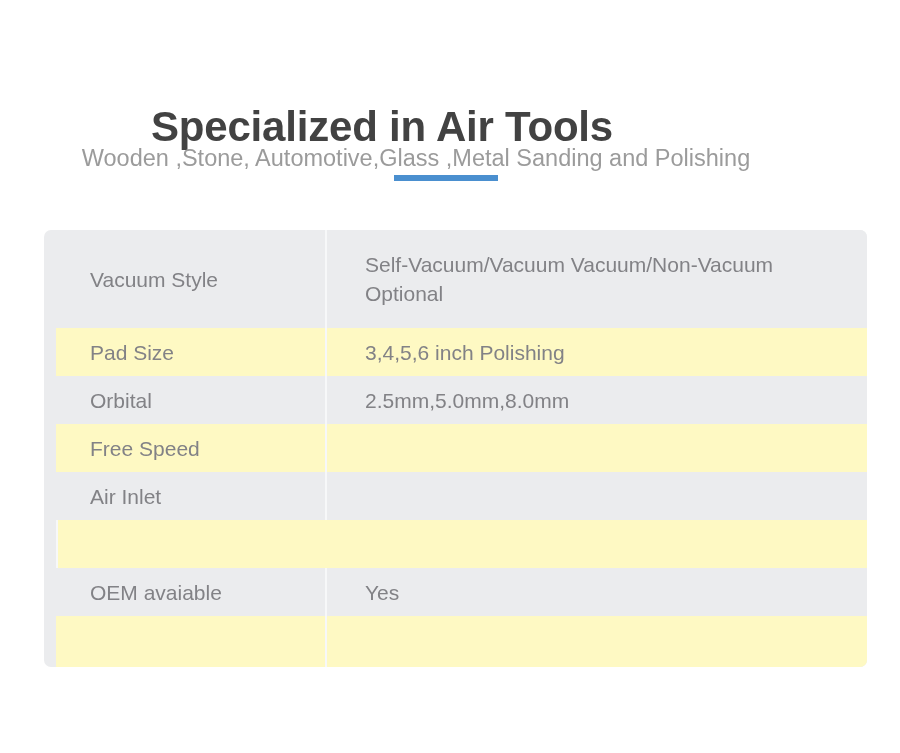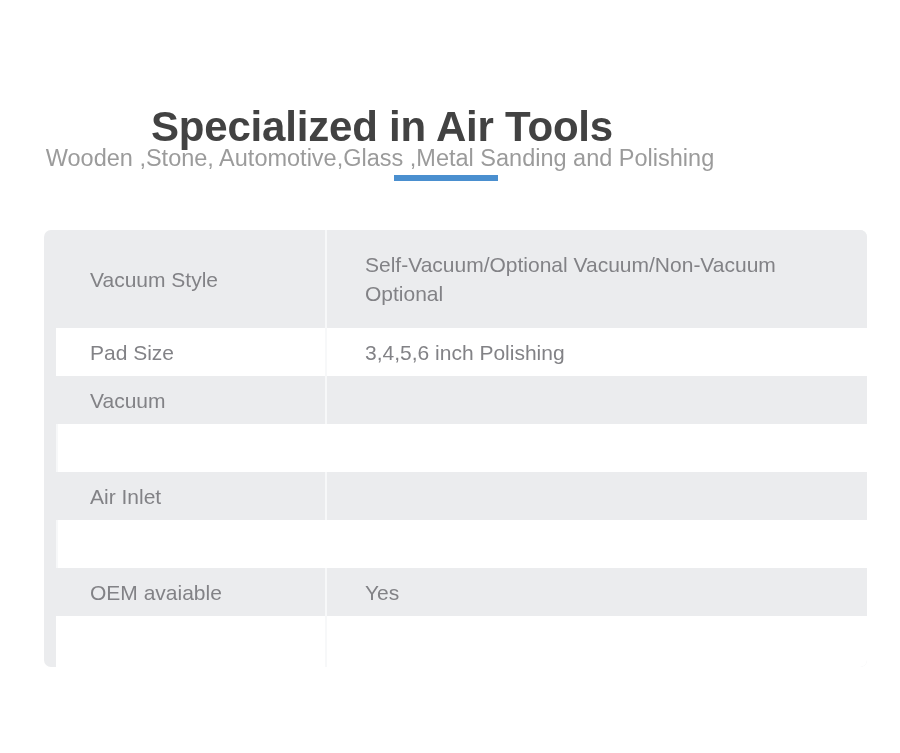--- a/index.html
+++ b/index.html
@@ -49,20 +49,21 @@
     margin: 0;
     position: absolute;
     left: 0;
     top: 144px;
     width: 760px;
     font-size: 23.5px;
     line-height: 28px;
     font-weight: normal;
     color: #9b9b9b;
     white-space: nowrap;
+    padding-left: 36px;
   }
 
   .accent-rule {
     position: absolute;
     left: 394px;
     top: 175px;
     width: 104px;
     height: 6px;
     background: #4a8fcf;
   }
@@ -81,21 +82,21 @@
   }
 
   .spec-row {
     display: flex;
     width: 100%;
     box-sizing: border-box;
     align-items: stretch;
   }
 
   .spec-row.bg-light { background: #ebecee; }
-  .spec-row.bg-dark  { background: #ffffff; }
+  .spec-row.bg-dark  { background: #fef9c3; }
 
   .spec-row.row-tall  { height: 98px; }
   .spec-row.row-std   { height: 48px; }
   .spec-row.row-blank { height: 51px; }
 
   .cell-label {
     width: 269px;
     flex: 0 0 269px;
     box-sizing: border-box;
     padding: 0 0 0 34px;
@@ -142,38 +143,42 @@
     <p class="page-subtitle">Wooden ,Stone, Automotive,Glass ,Metal Sanding and Polishing</p>
     <div class="accent-rule"></div>
   </div>
 
   <div class="spec-table">
 
     <div class="spec-row bg-light row-tall">
       <div class="cell-label">Vacuum Style</div>
       <div class="cell-divider"></div>
       <div class="cell-value value-wrap">
-        <span class="value-text">Self-Vacuum/Optional Vacuum/Non-Vacuum Optional</span>
+        <span class="value-text">Self-Vacuum/Vacuum Vacuum/Non-Vacuum Optional</span>
       </div>
     </div>
 
     <div class="spec-row bg-dark row-std">
       <div class="cell-label">Pad Size</div>
       <div class="cell-divider"></div>
       <div class="cell-value">
         <span class="value-text">3,4,5,6 inch Polishing</span>
       </div>
     </div>
 
     <div class="spec-row bg-light row-std">
-      <div class="cell-label">Vacuum</div>
-      <div class="cell-divider"></div>
+      <div class="cell-label">Orbital</div>
+      <div class="cell-divider"></div>
+      <div class="cell-value">
+        <span class="value-text">2.5mm,5.0mm,8.0mm</span>
+      </div>
     </div>
 
     <div class="spec-row bg-dark row-std">
+      <div class="cell-label">Free Speed</div>
       <div class="cell-divider"></div>
     </div>
 
     <div class="spec-row bg-light row-std">
       <div class="cell-label">Air Inlet</div>
       <div class="cell-divider"></div>
     </div>
 
     <div class="spec-row bg-dark row-std">
       <div class="cell-divider"></div>

